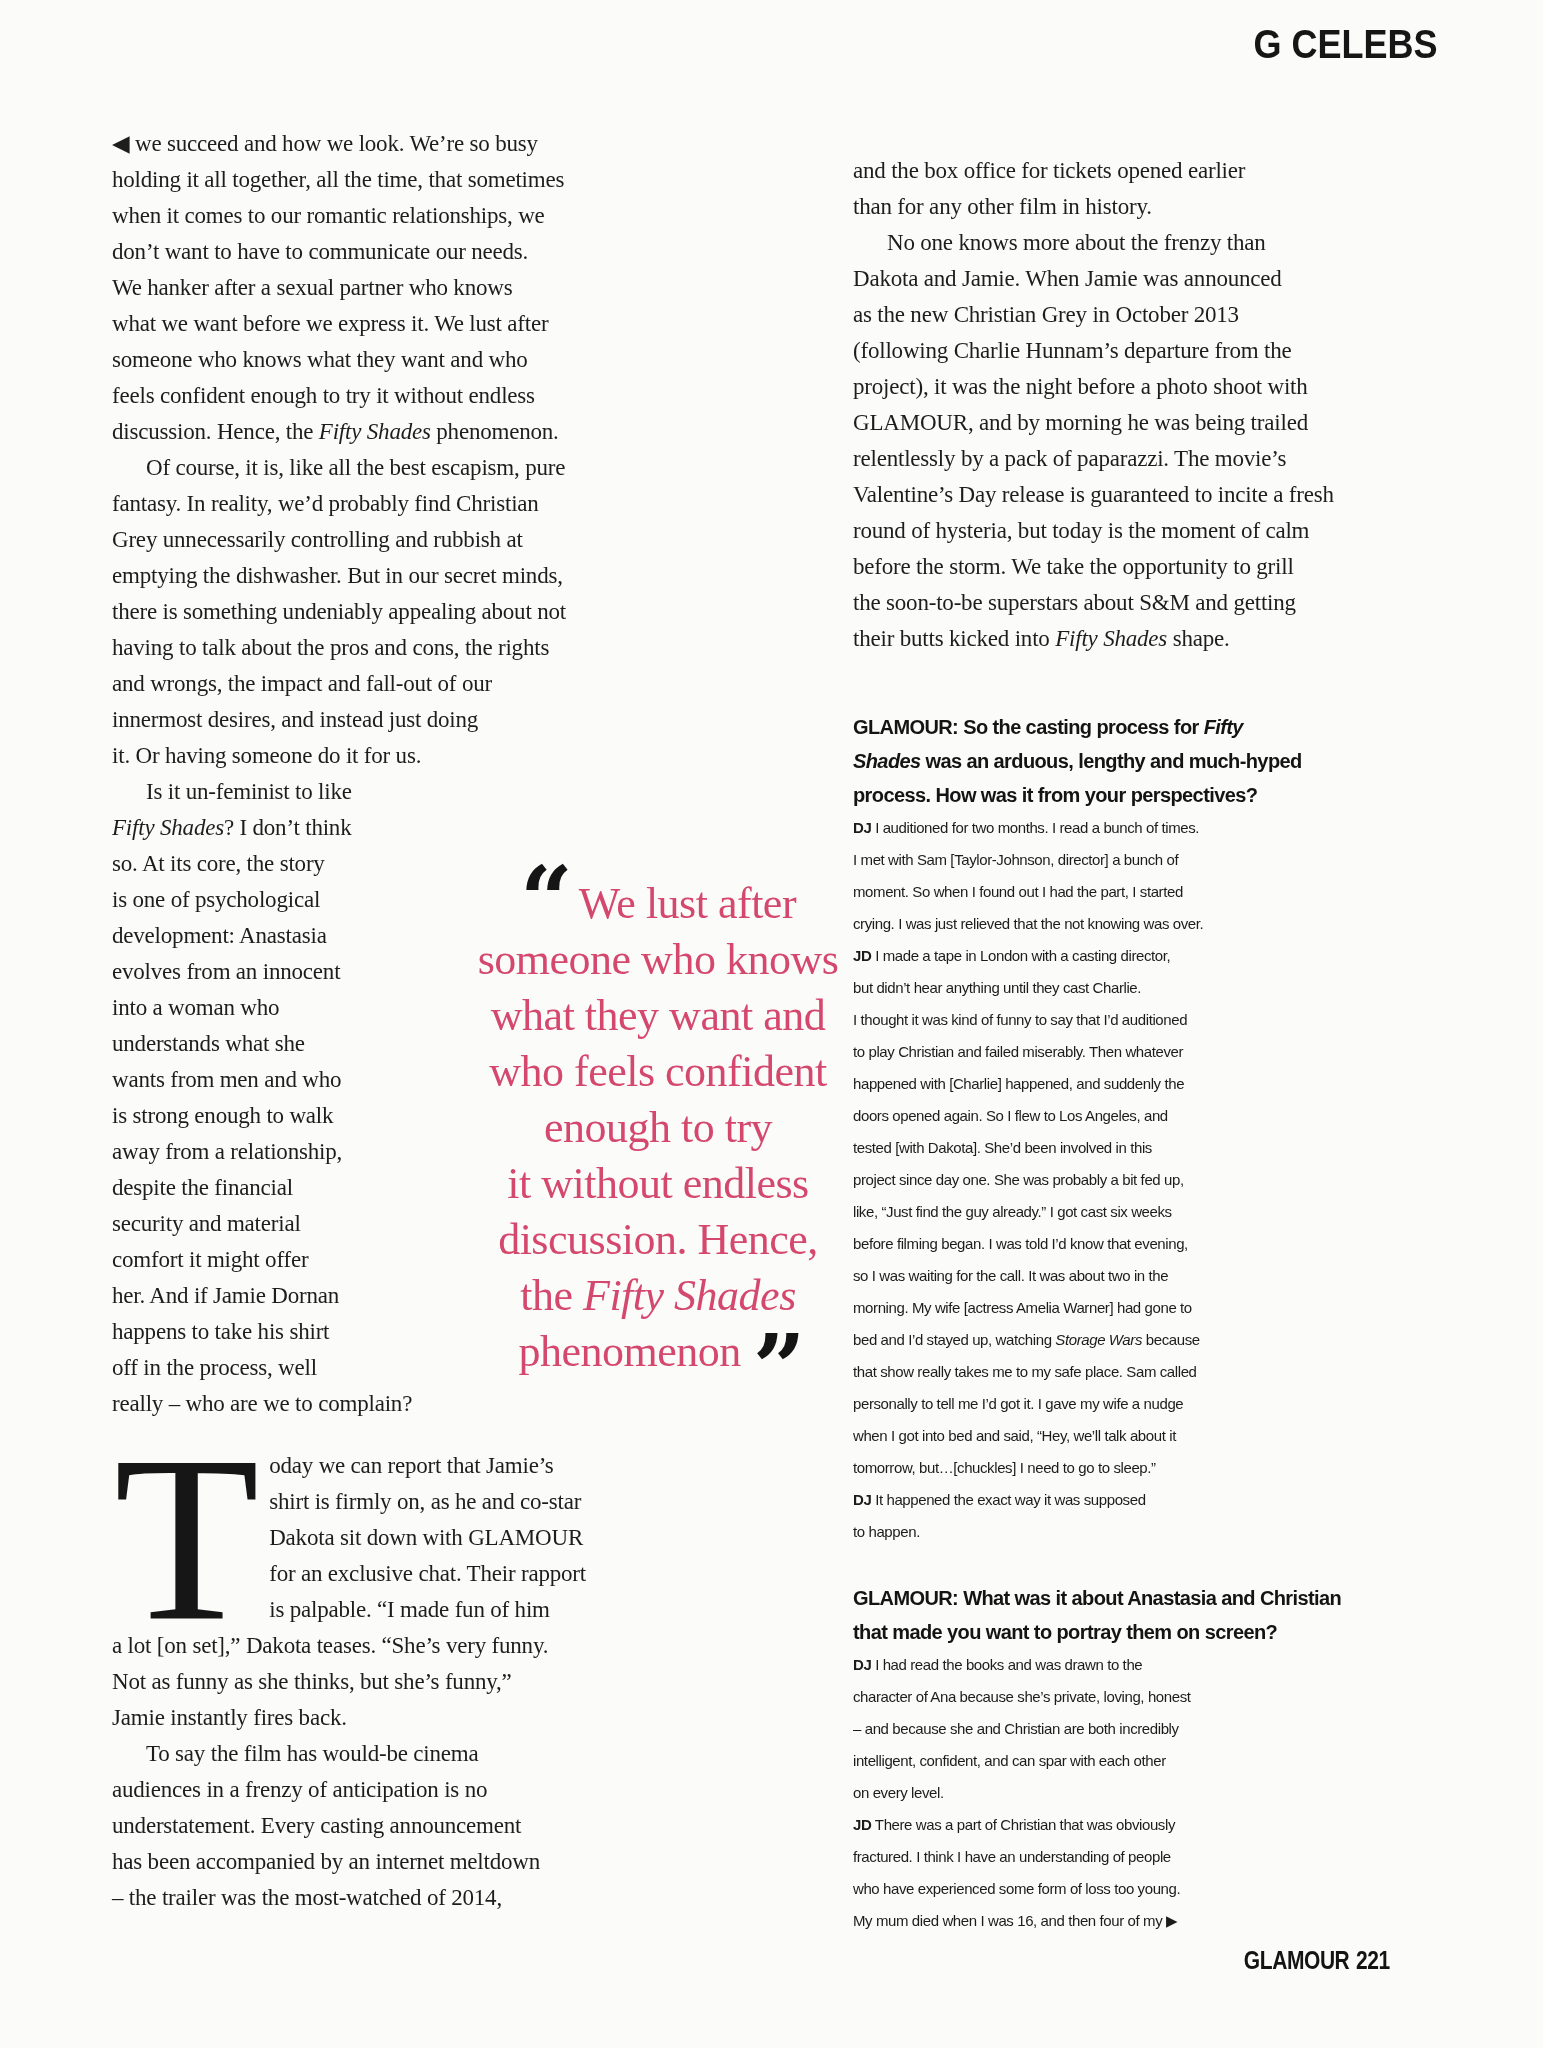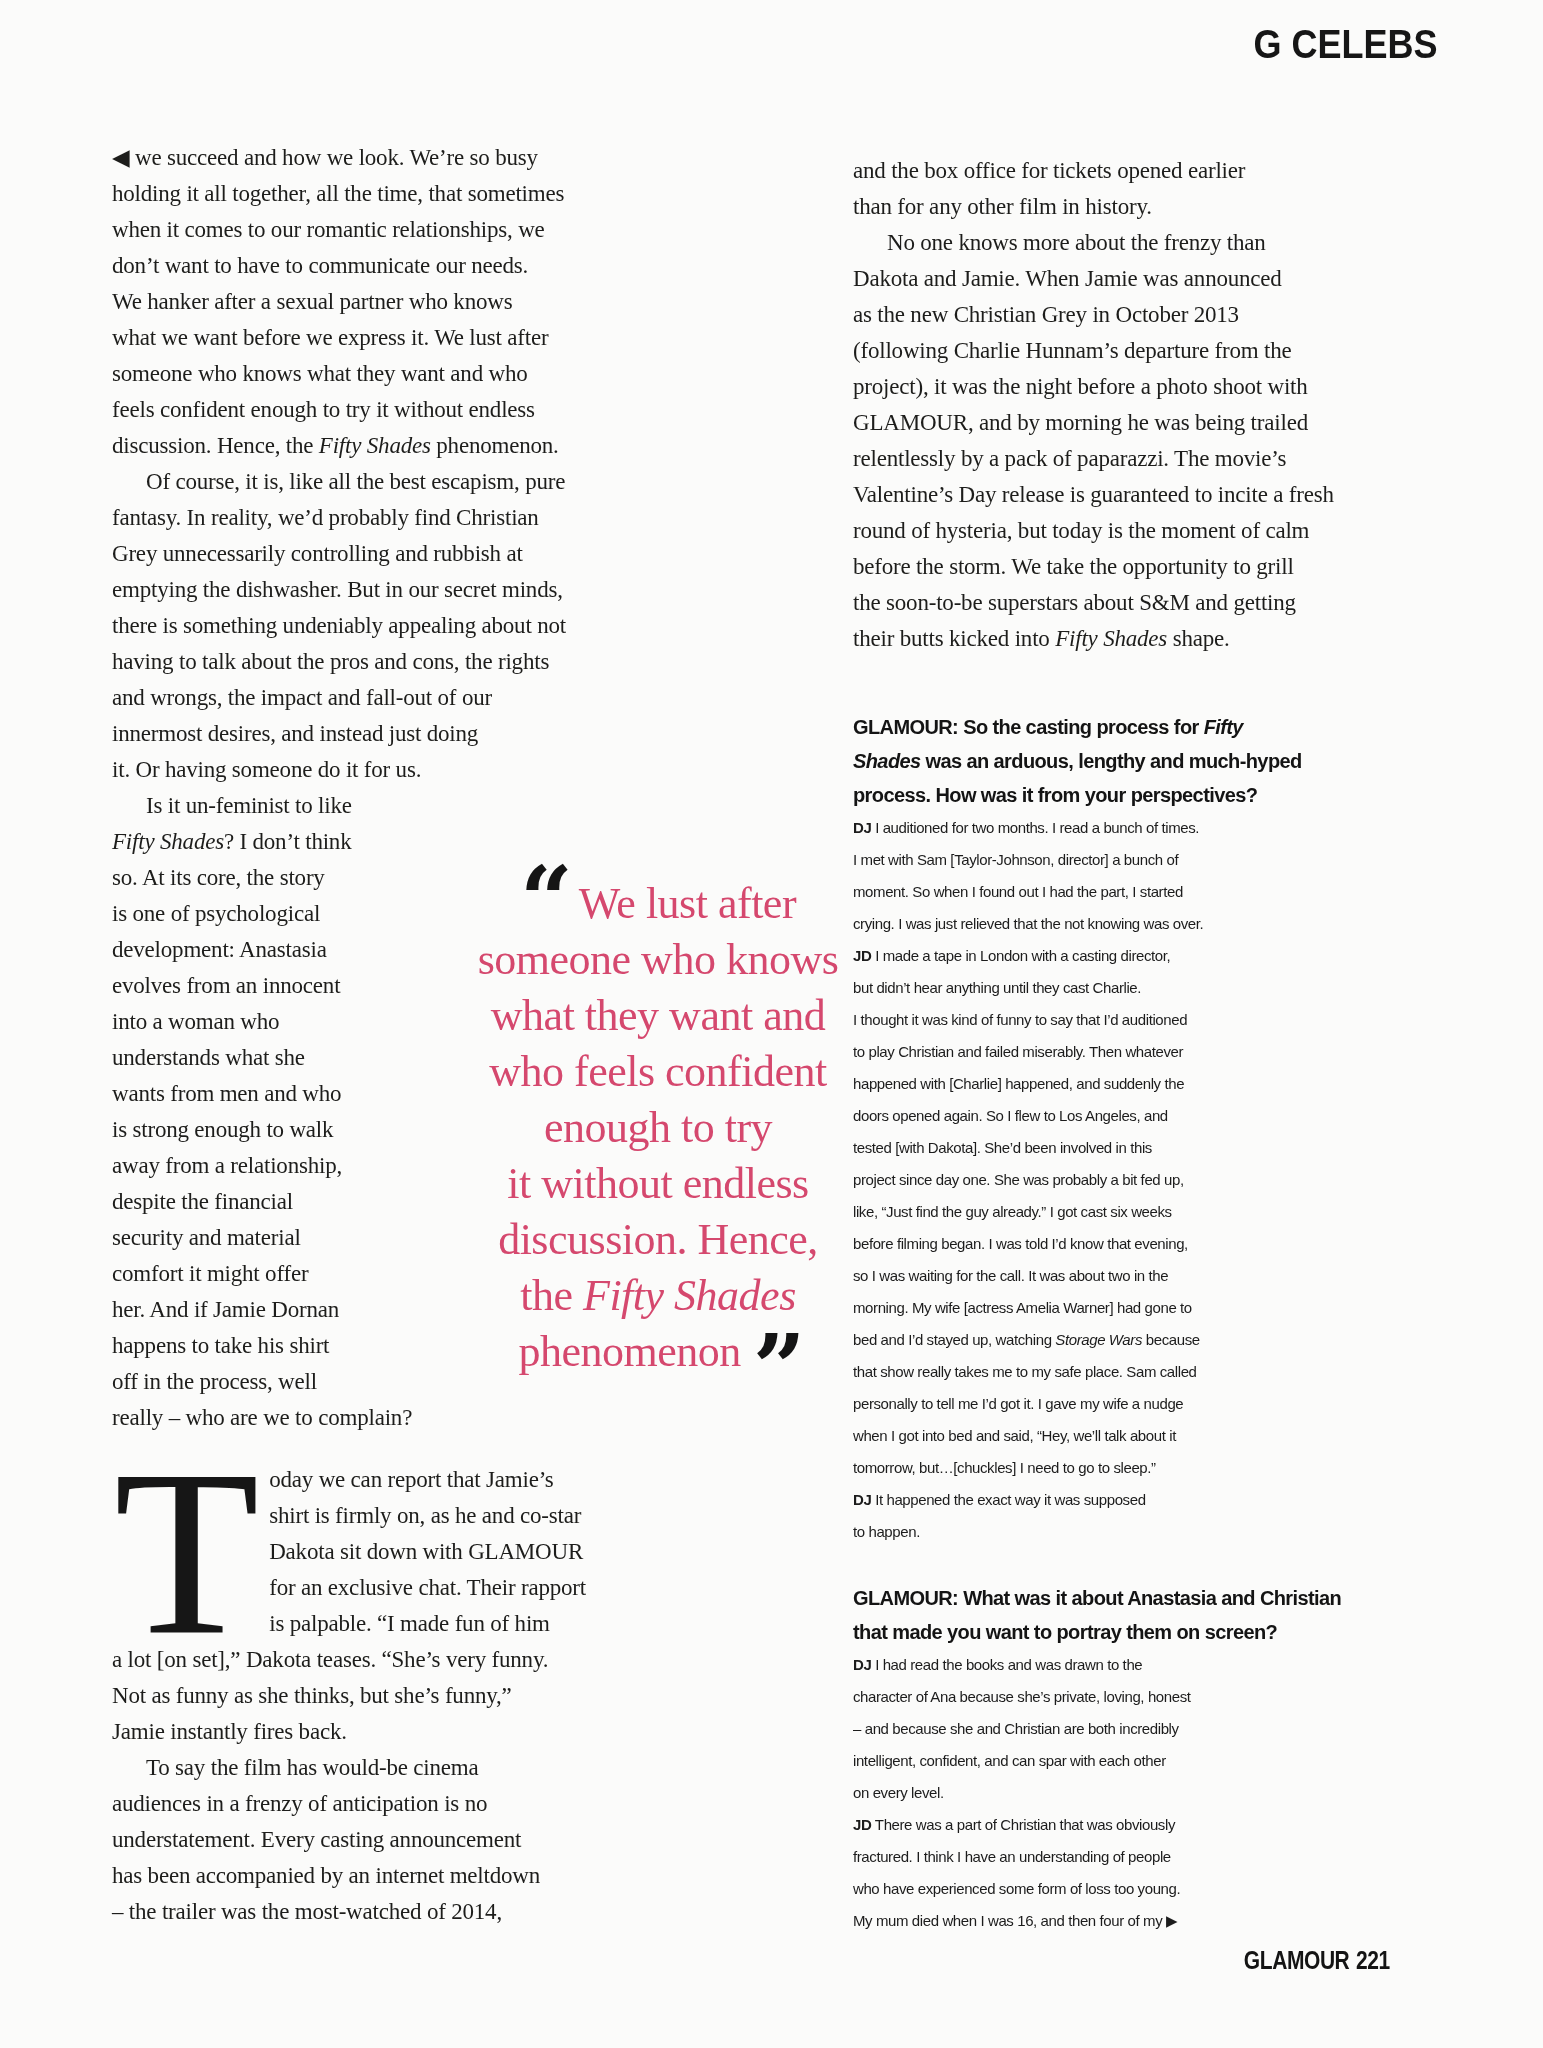--- a/index.html
+++ b/index.html
@@ -22,21 +22,21 @@
     font-weight:bold;font-size:40px;letter-spacing:0px;
     color:#161616;
     transform:scaleX(0.9);transform-origin:100% 50%;
     white-space:nowrap;
   }
   
   .ln{white-space:nowrap;}
   .ln.ind{padding-left:34px;}
   
   .serifcol{font-family:"Liberation Serif", serif;font-size:23px;line-height:36px;letter-spacing:-0.2px;color:#1d1d1b;}
-  #left-col{position:absolute;left:112px;top:140px;width:545px;}
+  #left-col{position:absolute;left:112px;top:126px;width:545px;}
   #right-col{position:absolute;left:853px;top:153px;width:520px;}
   .sans{font-family:"Liberation Sans", sans-serif;font-size:15px;line-height:32px;letter-spacing:-0.4px;color:#1c1c1c;}
   .question{
     font-family:"Liberation Sans", sans-serif;
     font-weight:bold;font-size:20px;line-height:34px;letter-spacing:-0.6px;
     color:#141414;
   }
   #q1{margin-top:53px;}
   #q2{margin-top:33px;}
   

